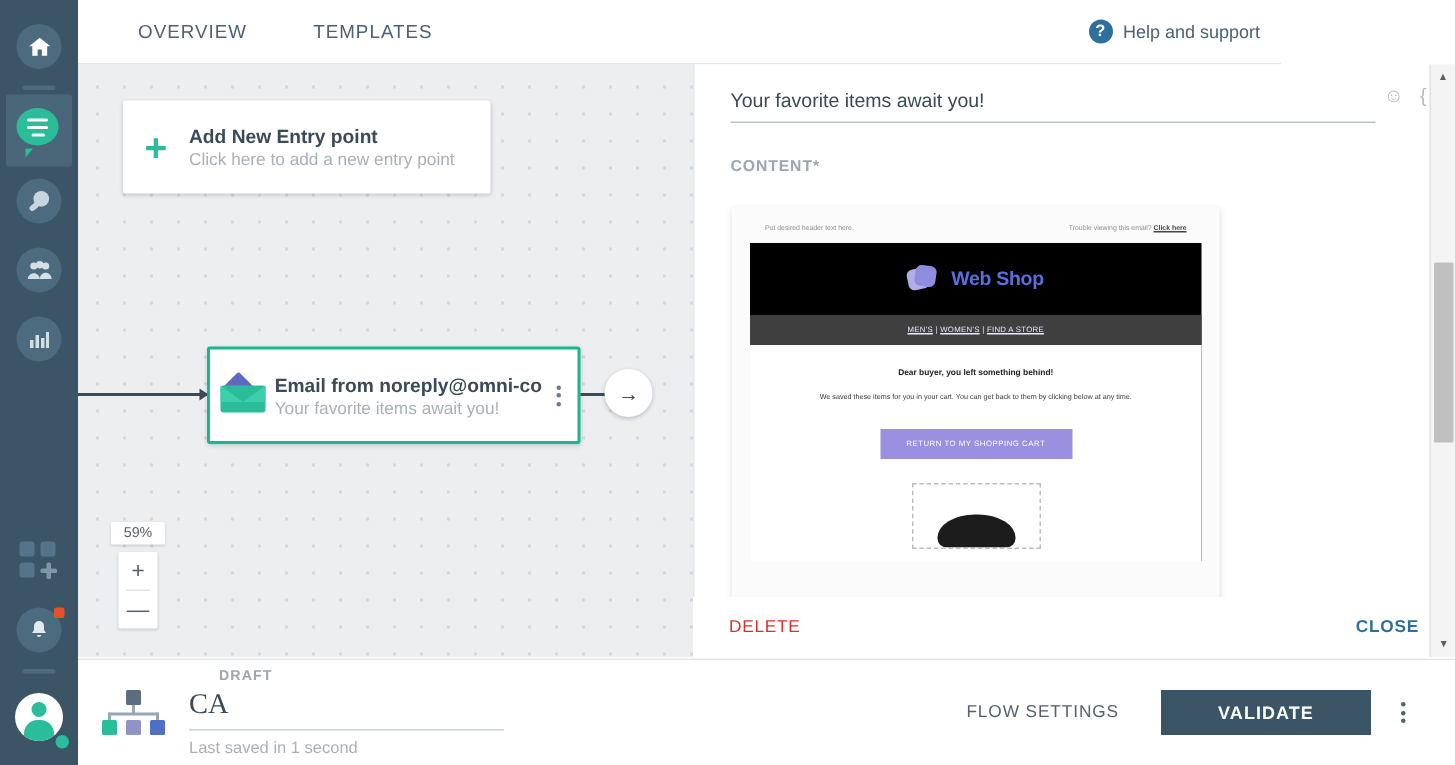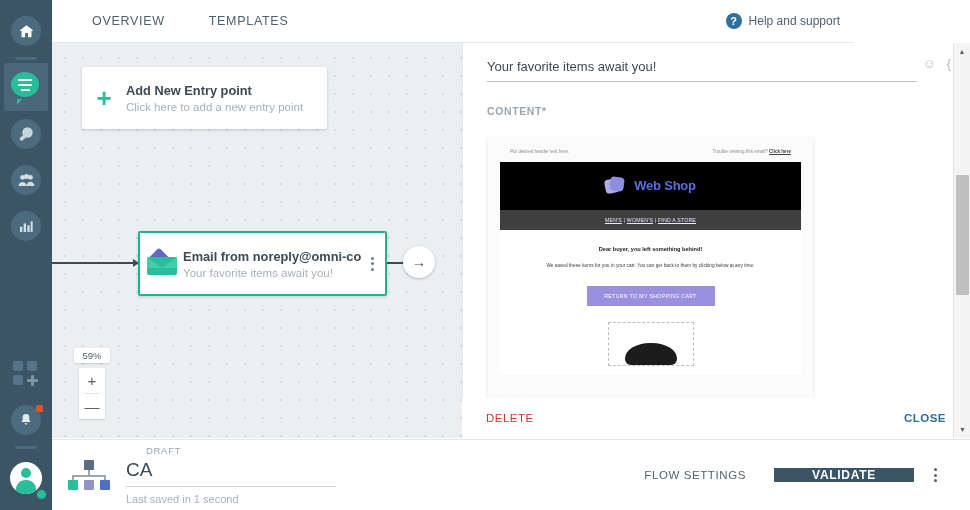--- a/index.html
+++ b/index.html
@@ -290,34 +290,34 @@
   .tree .top { left: 16px; top: 0; background:#5b6e80; }
   .tree .l1  { left: 0;  top: 20px; background:#2bbd9a; }
   .tree .l2  { left: 16px;top: 20px; background:#8f93c6; }
   .tree .l3  { left: 32px;top: 20px; background:#4f6fc4; }
   .tree .vert { position:absolute; left: 20px; top: 10px; width: 2px; height: 6px; background:#9aa6b0; }
   .tree .horz { position:absolute; left: 5px; top: 15px; width: 32px; height: 2px; background:#9aa6b0; }
   .tree .d1 { position:absolute; left: 4px; top: 15px; width:2px;height:6px;background:#9aa6b0; }
   .tree .d3 { position:absolute; left: 36px;top: 15px; width:2px;height:6px;background:#9aa6b0; }
 
   .flow-meta { width: 250px; }
-  .draft-lbl { font-size: 9.5px; font-weight: normal; letter-spacing:.7px; color:#9aa6b0;padding-left:20px; }
+  .draft-lbl { font-size: 9.5px; font-weight: bold; letter-spacing:.7px; color:#9aa6b0;padding-left:20px; }
   .flow-name {
     border: none; border-bottom: 1px solid #ccd3d8; outline: none;
-    font-family: Liberation Sans, sans-serif; font-size: 19px; color: #3b4a56;
+    font-family: Liberation Serif, serif; font-size: 19px; color: #3b4a56;
     width: 210px; padding: 3px 0 5px 0; background: transparent;
   }
   .saved-lbl { font-size: 11px; color:#a8b1b8; margin-top: 6px; }
 
   .bb-right { margin-left: auto; display:flex; align-items:center; gap: 0; margin-right: 14px; }
   .flow-settings {
     font-size: 11.5px; letter-spacing:.6px; color:#55626d; cursor:pointer; margin-right: 28px;
   }
   .validate-btn {
-    width: 140px; height: 14px; background: #3b5567; color:#fff;
+    width: 140px; height: 30px; background: #3b5567; color:#fff;
     font-size: 12px; font-weight: bold; letter-spacing:.7px;
     display:flex; align-items:center; justify-content:center; cursor:pointer;
   }
   .bb-kebab {
     width: 42px; display:flex; flex-direction:column; align-items:center; gap:2.5px; cursor:pointer;
   }
   .bb-kebab i { width: 3px; height:3px; border-radius:50%; background:#55626d; display:block; }
 </style>
 </head>
 <body>

